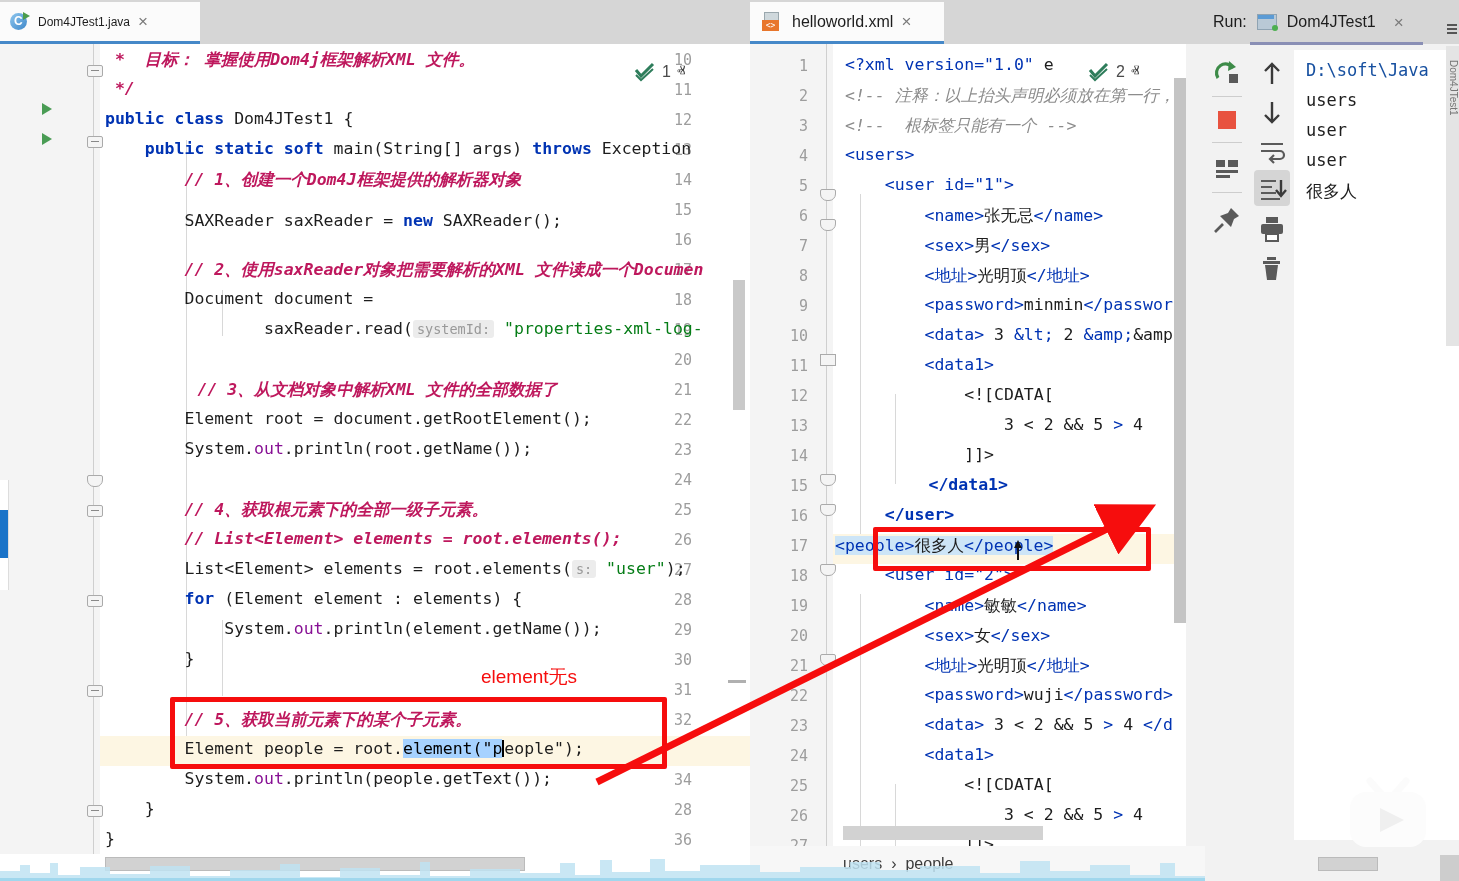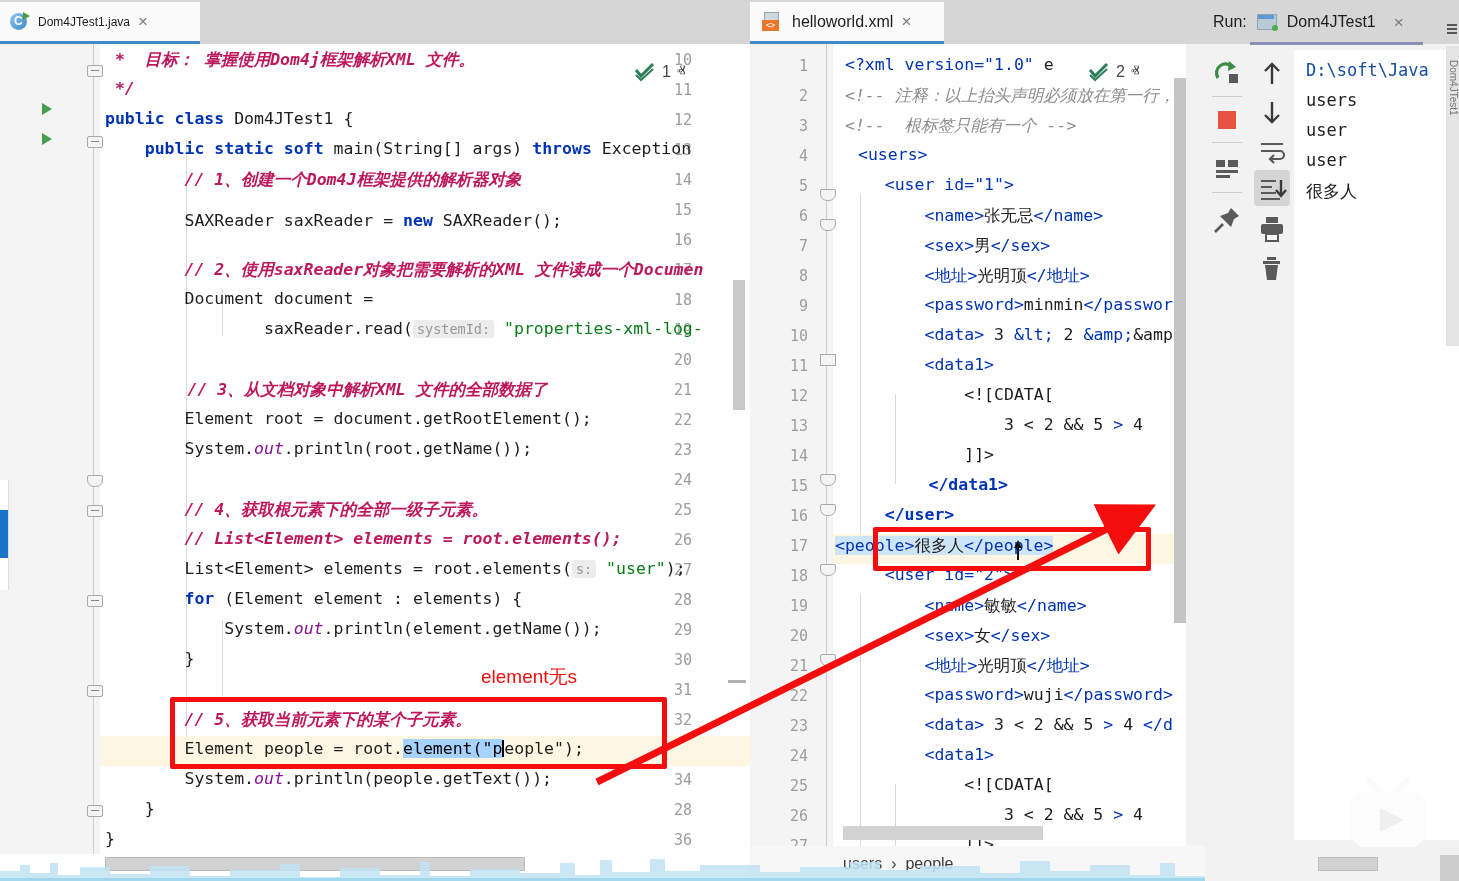--- a/index.html
+++ b/index.html
@@ -35,21 +35,21 @@
   .foldline{position:absolute;left:93px;top:0;width:1px;height:810px;background:#cfcfcf;}
   .foldbox{position:absolute;left:87px;width:14px;height:10px;background:#f4f4f4;border:1px solid #aaa;border-radius:2px;}
   .foldbox.minus:after{content:"";position:absolute;left:3px;top:4px;width:8px;height:1px;background:#888;}
   .foldbox.arrow{border-radius:2px 2px 7px 7px;}
   .indentline{position:absolute;width:1px;background:#d8d8d8;}
 
   .code{position:absolute;font-family:"DejaVu Sans Mono","Liberation Mono",monospace;font-size:16.5px;white-space:pre;}
   .kw{color:#0033b3;font-weight:bold;}
   .str{color:#067d17;}
   .cmt{color:#be185d;font-style:italic;font-weight:bold;}
-  .fld{color:#871094;font-style:italic;}
+  .fld{color:#871094;}
   .plain{color:#1d1d1d;}
   .hint{background:#ececec;color:#999;font-size:13.5px;padding:1px 4px;border-radius:3px;font-style:normal;}
   .sel{background:#a6d2ff;}
   .caret{display:inline-block;width:2px;height:17px;background:#000;vertical-align:-3px;}
 
   .linehl{position:absolute;left:100px;height:30px;background:#fdf6e3;}
   .redbox{position:absolute;border:5px solid #f60d0d;border-radius:2px;box-sizing:border-box;}
   .annot{position:absolute;color:#f60d0d;font-size:19px;font-family:"Liberation Sans",sans-serif;}
 
   .inspect{position:absolute;display:flex;align-items:center;gap:6px;}
@@ -195,21 +195,21 @@
         <div class="code" style="left: 105px; top: 35px;"><span class="cmt"> */</span></div>
         <div class="code" style="left: 105px; top: 65px;"><span class="kw">public</span><span class="plain"> </span><span class="kw">class</span><span class="plain"> Dom4JTest1 {</span></div>
         <div class="code" style="left: 105px; top: 95px;"><span class="plain">    </span><span class="kw">public</span><span class="plain"> </span><span class="kw">static</span><span class="plain"> </span><span class="kw">soft</span><span class="plain"> main(String[] args) </span><span class="kw">throws</span><span class="plain"> Exception</span></div>
         <div class="code" style="left: 105px; top: 125px;"><span class="cmt">        // 1、创建一个Dom4J框架提供的解析器对象</span></div>
         <div class="code" style="left: 105px; top: 155px; margin-top: 12px;"><span class="plain">        SAXReader saxReader = </span><span class="kw">new</span><span class="plain"> SAXReader();</span></div>
         <div class="code" style="left: 105px; top: 185px;"></div>
         <div class="code" style="left: 105px; top: 215px;"><span class="cmt">        // 2、使用saxReader对象把需要解析的XML 文件读成一个Documen</span></div>
         <div class="code" style="left: 105px; top: 245px;"><span class="plain">        Document document =</span></div>
         <div class="code" style="left: 105px; top: 275px;"><span class="plain">                saxReader.read(</span><span class="hint">systemId:</span><span class="plain"> </span><span class="str">"properties-xml-log-</span></div>
         <div class="code" style="left: 105px; top: 305px;"></div>
-        <div class="code" style="left: 108px; top: 335px; text-align: center;"><span class="cmt">        // 3、从文档对象中解析XML 文件的全部数据了</span></div>
+        <div class="code" style="left: 118px; top: 335px; text-align: center;"><span class="cmt">        // 3、从文档对象中解析XML 文件的全部数据了</span></div>
         <div class="code" style="left: 105px; top: 365px;"><span class="plain">        Element root = document.getRootElement();</span></div>
         <div class="code" style="left: 105px; top: 395px;"><span class="plain">        System.</span><span class="fld">out</span><span class="plain">.println(root.getName());</span></div>
         <div class="code" style="left: 105px; top: 425px;"></div>
         <div class="code" style="left: 105px; top: 455px;"><span class="cmt">        // 4、获取根元素下的全部一级子元素。</span></div>
         <div class="code" style="left: 105px; top: 485px;"><span class="cmt">        // List&lt;Element&gt; elements = root.elements();</span></div>
         <div class="code" style="left: 105px; top: 515px;"><span class="plain">        List&lt;Element&gt; elements = root.elements(</span><span class="hint">s:</span><span class="plain"> </span><span class="str">"user"</span><span class="plain">);</span></div>
         <div class="code" style="left: 105px; top: 545px;"><span class="plain">        </span><span class="kw">for</span><span class="plain"> (Element element : elements) {</span></div>
         <div class="code" style="left: 105px; top: 575px;"><span class="plain">            System.</span><span class="fld">out</span><span class="plain">.println(element.getName());</span></div>
         <div class="code" style="left: 105px; top: 605px;"><span class="plain">        }</span></div>
         <div class="code" style="left: 105px; top: 635px;"></div>
@@ -299,21 +299,21 @@
     <div class="xvindent" style="left:110px;top:550px;height:260px;"></div>
     <div class="xvindent" style="left:145px;top:350px;height:90px;"></div>
     <div class="xvindent" style="left:145px;top:740px;height:70px;"></div>
 
     <div class="abs" style="left:83px;width:372px;height:30px;background:#fdf6e3;top:490px;"></div>
 
     <div id="xmlCode">
         <div class="xcode" style="left: 95px; top: 11px;"><span class="tag">&lt;?xml</span><span class="tag"> version="1.0"</span><span class="xtxt"> e</span></div>
         <div class="xcode" style="left: 95px; top: 41px;"><span class="xcmt">&lt;!-- 注释：以上抬头声明必须放在第一行，</span></div>
         <div class="xcode" style="left: 95px; top: 71px;"><span class="xcmt">&lt;!--  根标签只能有一个 --&gt;</span></div>
-        <div class="xcode" style="left: 108px; top: 101px;"><span class="tag">&lt;users</span><span class="tag">&gt;</span></div>
+        <div class="xcode" style="left: 95px; top: 101px;"><span class="tag">&lt;users</span><span class="tag">&gt;</span></div>
         <div class="xcode" style="left: 95px; top: 131px;"><span class="xtxt">    </span><span class="tag">&lt;user</span><span class="tag"> id="1"</span><span class="tag">&gt;</span></div>
         <div class="xcode" style="left: 95px; top: 161px;"><span class="xtxt">        </span><span class="tag">&lt;name</span><span class="tag">&gt;</span><span class="xtxt">张无忌</span><span class="tag">&lt;/name</span><span class="tag">&gt;</span></div>
         <div class="xcode" style="left: 95px; top: 191px;"><span class="xtxt">        </span><span class="tag">&lt;sex</span><span class="tag">&gt;</span><span class="xtxt">男</span><span class="tag">&lt;/sex</span><span class="tag">&gt;</span></div>
         <div class="xcode" style="left: 95px; top: 221px;"><span class="xtxt">        </span><span class="tag">&lt;地址</span><span class="tag">&gt;</span><span class="xtxt">光明顶</span><span class="tag">&lt;/地址</span><span class="tag">&gt;</span></div>
         <div class="xcode" style="left: 95px; top: 251px;"><span class="xtxt">        </span><span class="tag">&lt;password</span><span class="tag">&gt;</span><span class="xtxt">minmin</span><span class="tag">&lt;/passwor</span></div>
         <div class="xcode" style="left: 95px; top: 281px;"><span class="xtxt">        </span><span class="tag">&lt;data</span><span class="tag">&gt;</span><span class="xtxt"> 3 </span><span class="ent">&amp;lt;</span><span class="xtxt"> 2 </span><span class="ent">&amp;amp;</span><span class="xtxt">&amp;amp</span></div>
         <div class="xcode" style="left: 95px; top: 311px;"><span class="xtxt">        </span><span class="tag">&lt;data1</span><span class="tag">&gt;</span></div>
         <div class="xcode" style="left: 95px; top: 341px;"><span class="xtxt">            </span><span class="xtxt">&lt;![CDATA[</span></div>
         <div class="xcode" style="left: 95px; top: 371px;"><span class="xtxt">                3 &lt; 2 &amp;&amp; 5 </span><span class="tag">&gt;</span><span class="xtxt"> 4</span></div>
         <div class="xcode" style="left: 95px; top: 401px;"><span class="xtxt">            </span><span class="xtxt">]]&gt;</span></div>

